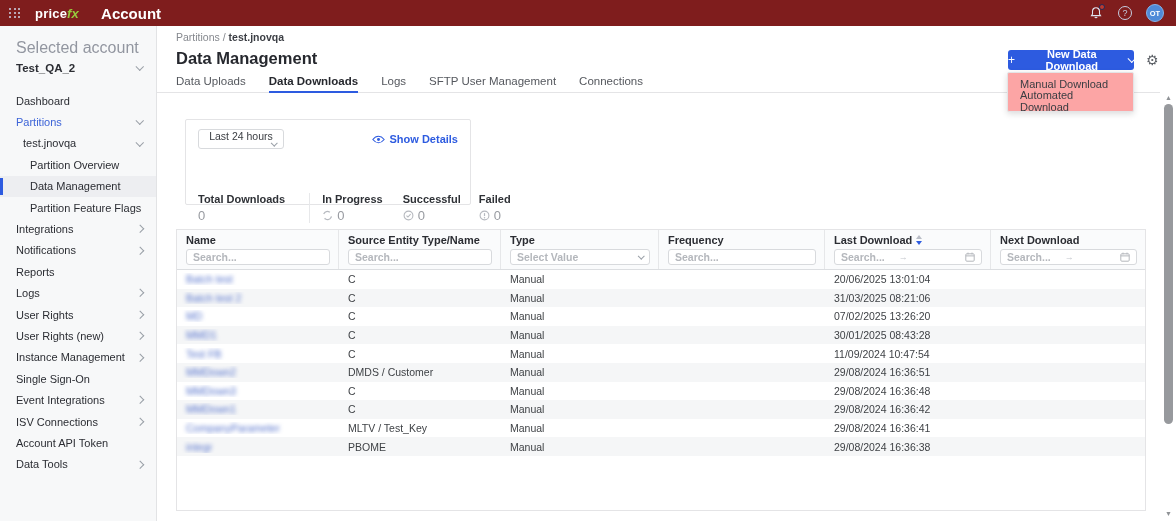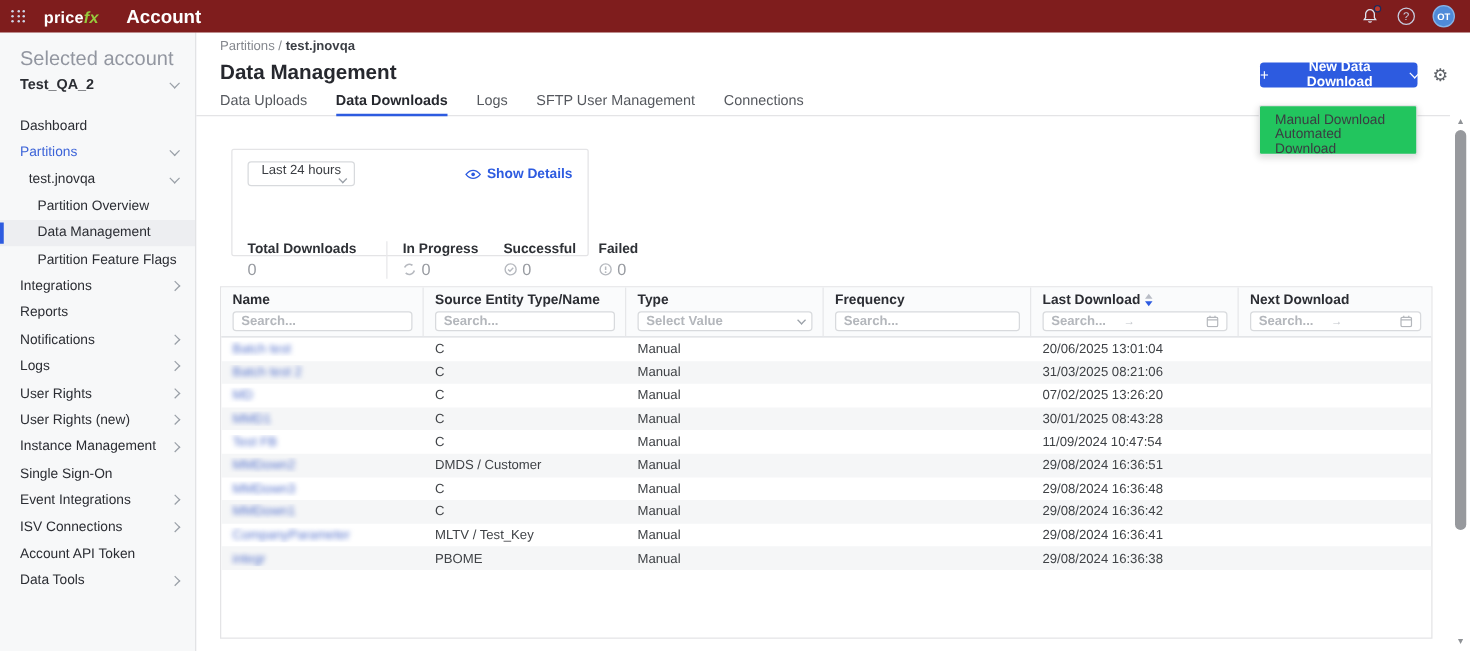--- a/index.html
+++ b/index.html
@@ -57,21 +57,21 @@
   .new-btn .plus{font-size:12px;font-weight:normal;}
   .gear{position:absolute;left:1146px;top:51px;font-size:14px;color:#5c6066;cursor:pointer;line-height:18px;}
 
   .tabbar{position:absolute;left:157px;top:75px;width:1003px;height:18px;
     border-bottom:1px solid #e4e4e6;display:flex;gap:23px;padding-left:19px;}
   .tab{font-size:11.5px;color:#55585e;cursor:pointer;position:relative;white-space:nowrap;}
   .tab.active{color:#26282e;font-weight:bold;}
   .tab.active::after{content:"";position:absolute;left:0;right:0;bottom:-1px;height:2px;background:#2d5be0;}
 
   
-  .menu{position:absolute;left:1007px;top:84px;width:127px;background:#22c55e;border:1px solid #e4e4e6;
+  .menu{position:absolute;left:1007px;top:72px;width:127px;background:#fca5a5;border:1px solid #e4e4e6;
     border-radius:2px;box-shadow:0 2px 6px rgba(0,0,0,.14);z-index:60;padding:2px 0;}
   .menu-item{height:17px;display:flex;align-items:center;padding:0 12px;font-size:11px;color:#3a3d42;cursor:pointer;}
 
   
   .stats-card{position:absolute;left:185px;top:119px;width:286px;height:86px;
     border:1px solid #e4e4e6;border-radius:2px;background:#fff;padding:9px 12px;}
   .stats-top{display:flex;align-items:center;}
   .range-select{width:86px;height:20px;border:1px solid #d8dadd;border-radius:3px;background:#fff;
     display:flex;align-items:center;padding:0 7px;font-size:10.5px;color:#3a3d42;cursor:pointer;flex-direction:column;}
   .range-select .chev{margin-left:auto;width:4.5px;height:4.5px;}
@@ -175,25 +175,25 @@
         <span>Data Management</span>
       </div>
     <div class="sb-item lvl2">
         <span>Partition Feature Flags</span>
       </div>
     <div class="sb-item">
         <span>Integrations</span>
         <span class="chev right"></span>
       </div>
     <div class="sb-item">
+        <span>Notifications</span>
+        <span class="chev right"></span>
+      </div>
+    <div class="sb-item">
         <span>Reports</span>
-      </div>
-    <div class="sb-item">
-        <span>Notifications</span>
-        <span class="chev right"></span>
       </div>
     <div class="sb-item">
         <span>Logs</span>
         <span class="chev right"></span>
       </div>
     <div class="sb-item">
         <span>User Rights</span>
         <span class="chev right"></span>
       </div>
     <div class="sb-item">

